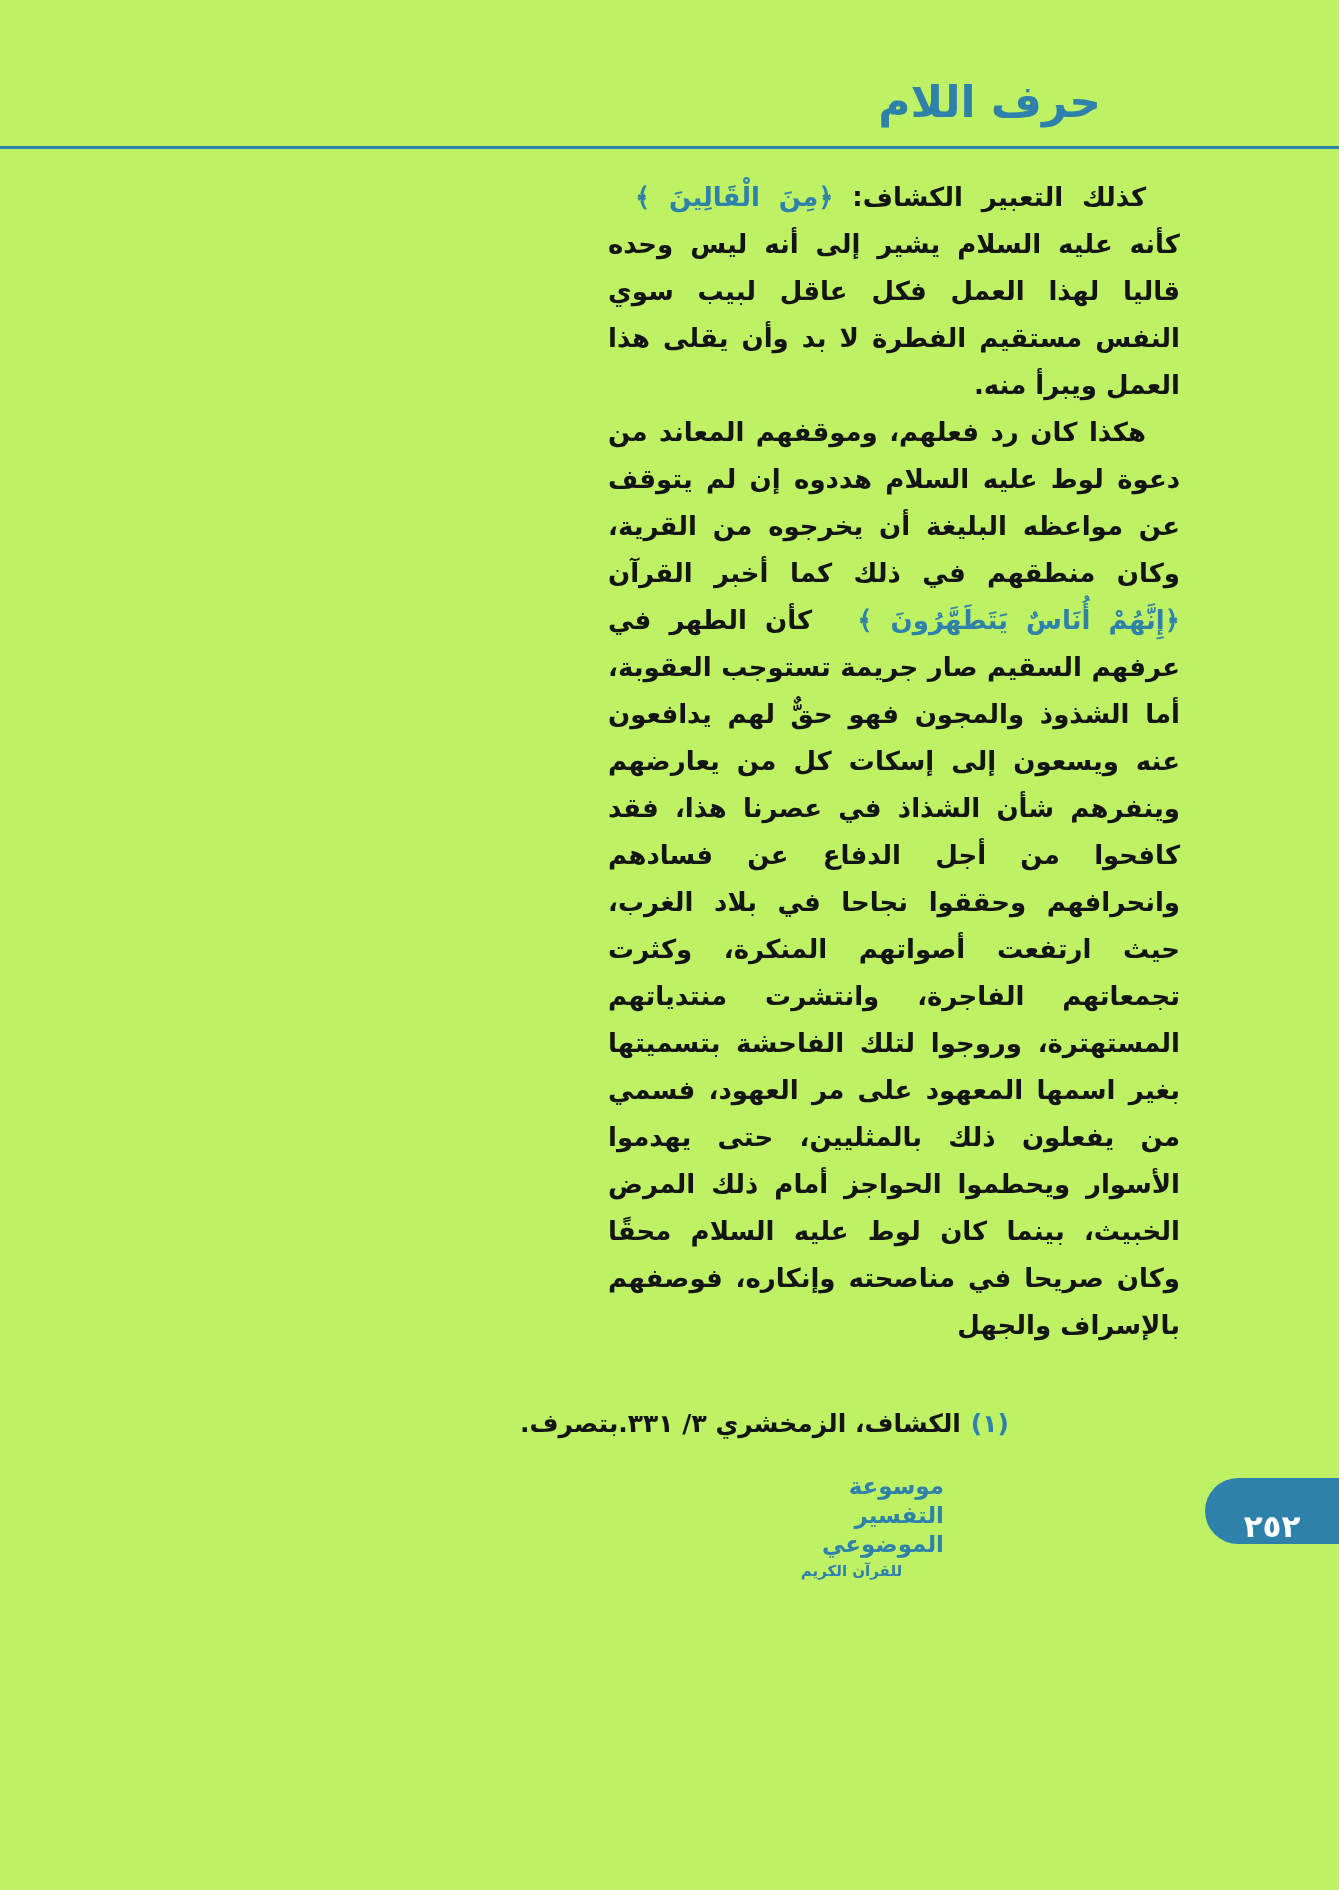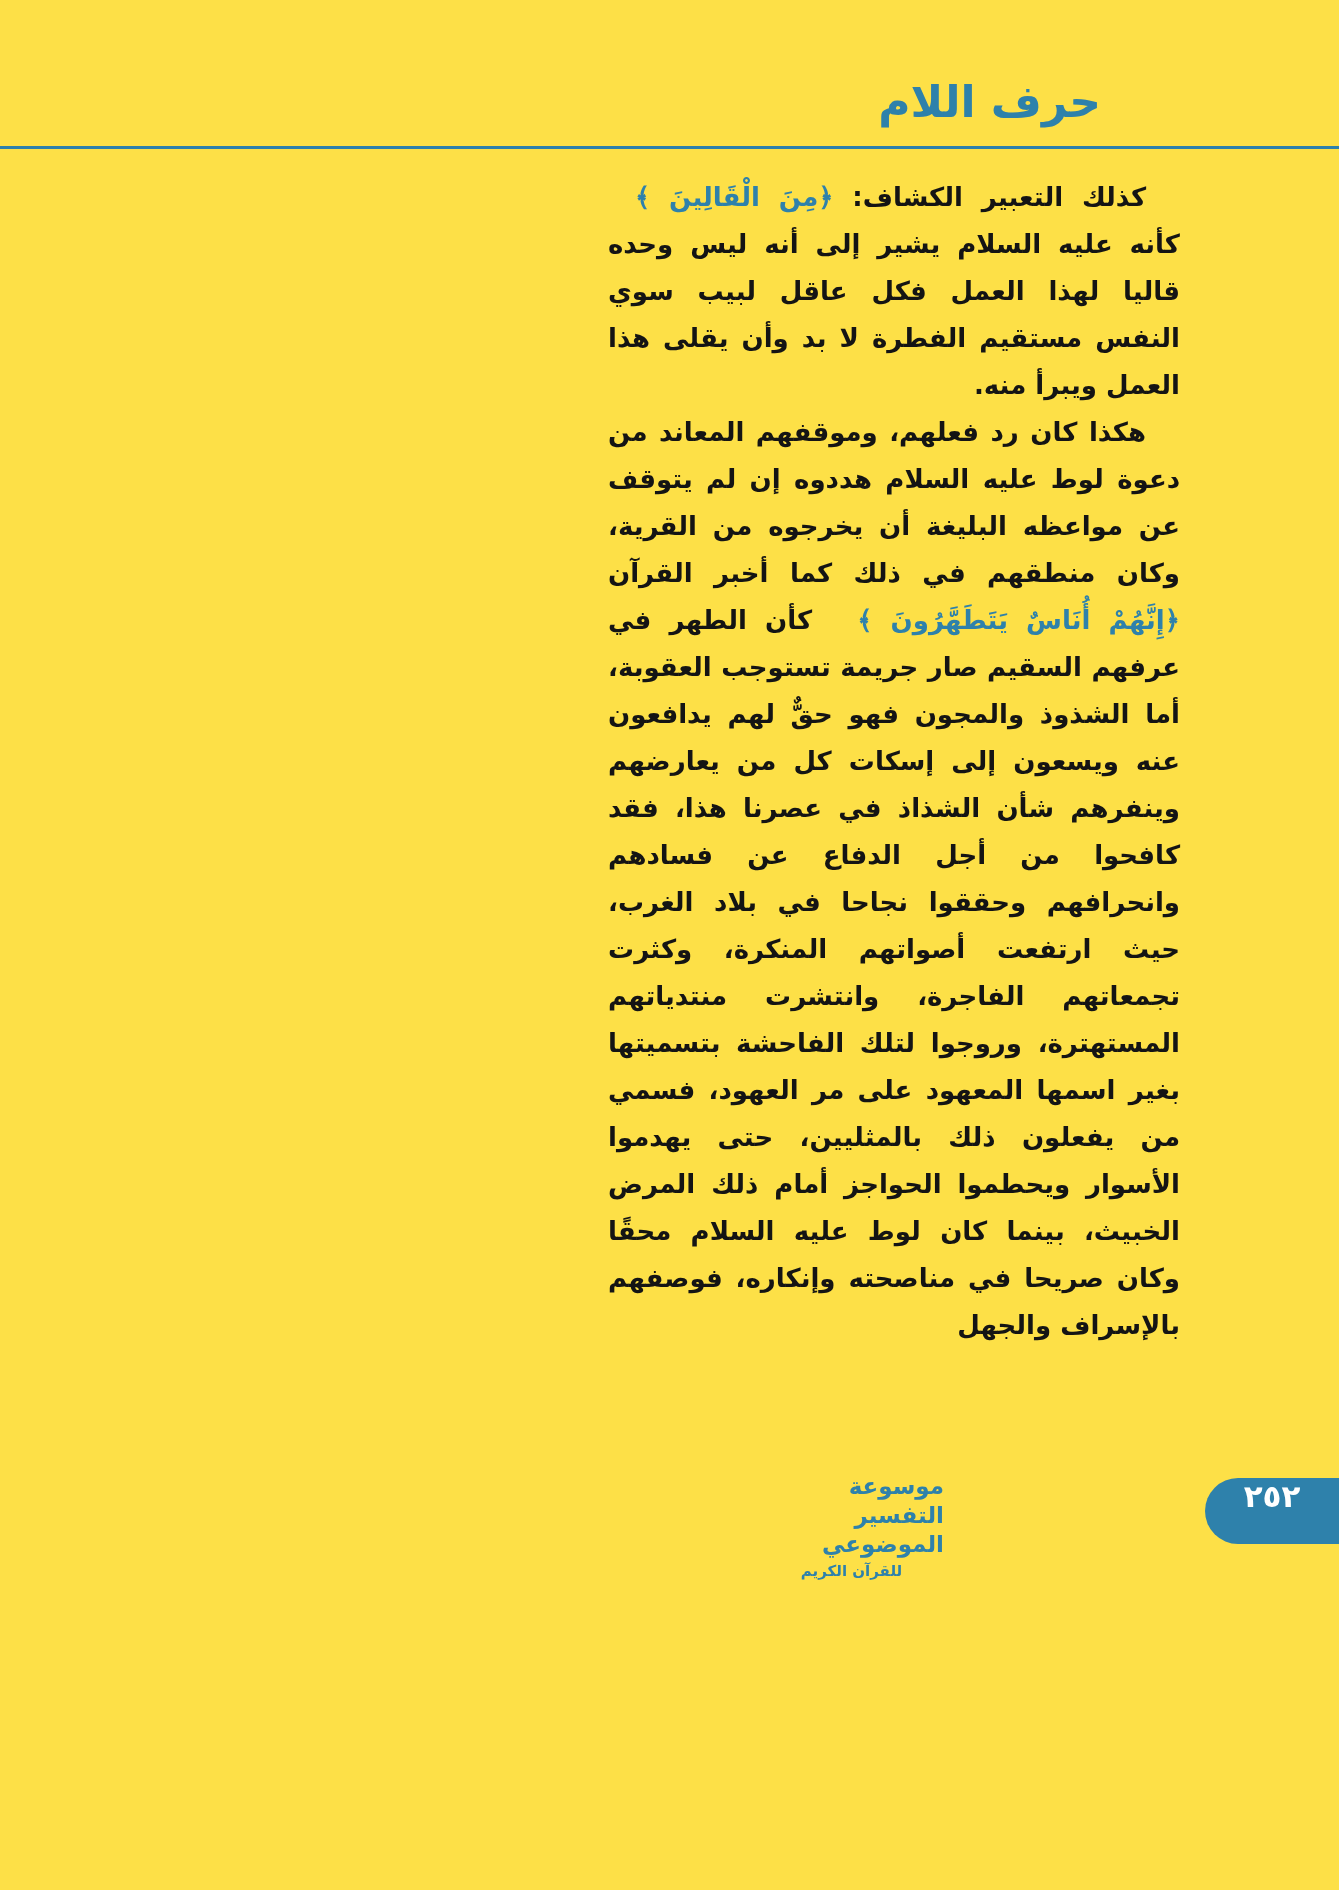--- a/index.html
+++ b/index.html
@@ -4,21 +4,21 @@
 <style>
   * { margin:0; padding:0; box-sizing:border-box; }
   html, body { background:#e8e8e8; }
   body { font-family:"DejaVu Sans", sans-serif; }
 
   .page {
     position:relative;
     width:1339px;
     height:1890px;
     margin:0 auto;
-    background:#fde047;
+    background:#bef264;
     direction:rtl;
     overflow:hidden;
     color:#1a1a1a;
   }
 
   .chapter-heading {
     position:absolute;
     top:80px;
     right:238px;
     color:#2e81ab;
@@ -104,21 +104,21 @@
 
   .page-number-tab {
     position:absolute;
     top:1478px;
     right:0;
     width:134px;
     height:66px;
     background:#2e81ab;
     border-radius:36px 0 0 36px;
     display:flex;
-    align-items:flex-start;
+    align-items:flex-end;
     justify-content:center;
   }
   .page-number-tab span {
     color:#ffffff;
     font-size:31px;
     font-weight:bold;
     letter-spacing:2px;
   }
 </style>
 </head>
@@ -137,20 +137,23 @@
         <span>كذلك التعبير الكشاف: </span><span class="quran">﴿مِنَ الْقَالِينَ ﴾</span><span> كأنه عليه السلام يشير إلى أنه ليس وحده قاليا لهذا العمل فكل عاقل لبيب سوي النفس مستقيم الفطرة لا بد وأن يقلى هذا العمل ويبرأ منه.</span>
       </p>
       <p class="para indent">
         <span>هكذا كان رد فعلهم، وموقفهم المعاند من دعوة لوط عليه السلام هددوه إن لم يتوقف عن مواعظه البليغة أن يخرجوه من القرية، وكان منطقهم في ذلك كما أخبر القرآن </span><span class="quran">﴿إِنَّهُمْ أُنَاسٌ يَتَطَهَّرُونَ ﴾</span><span> كأن الطهر في عرفهم السقيم صار جريمة تستوجب العقوبة، أما الشذوذ والمجون فهو حقٌّ لهم يدافعون عنه ويسعون إلى إسكات كل من يعارضهم وينفرهم شأن الشذاذ في عصرنا هذا، فقد كافحوا من أجل الدفاع عن فسادهم وانحرافهم وحققوا نجاحا في بلاد الغرب، حيث ارتفعت أصواتهم المنكرة، وكثرت تجمعاتهم الفاجرة، وانتشرت منتدياتهم المستهترة، وروجوا لتلك الفاحشة بتسميتها بغير اسمها المعهود على مر العهود، فسمي من يفعلون ذلك بالمثليين، حتى يهدموا الأسوار ويحطموا الحواجز أمام ذلك المرض الخبيث، بينما كان لوط عليه السلام محقًا وكان صريحا في مناصحته وإنكاره، فوصفهم بالإسراف والجهل</span>
       </p>
     </div>
 
 
   </div>
 
+  <div class="footnote">
+    <span class="fn-marker">(١)</span><span>الكشاف، الزمخشري ٣/ ٣٣١.بتصرف.</span>
+  </div>
 
   <div class="publisher-logo">
     <div class="logo-main">موسوعة التفسير الموضوعي</div>
     <div class="logo-sub">للقرآن الكريم</div>
   </div>
 
   <div class="page-number-tab">
     <span>٢٥٢</span>
   </div>
 

